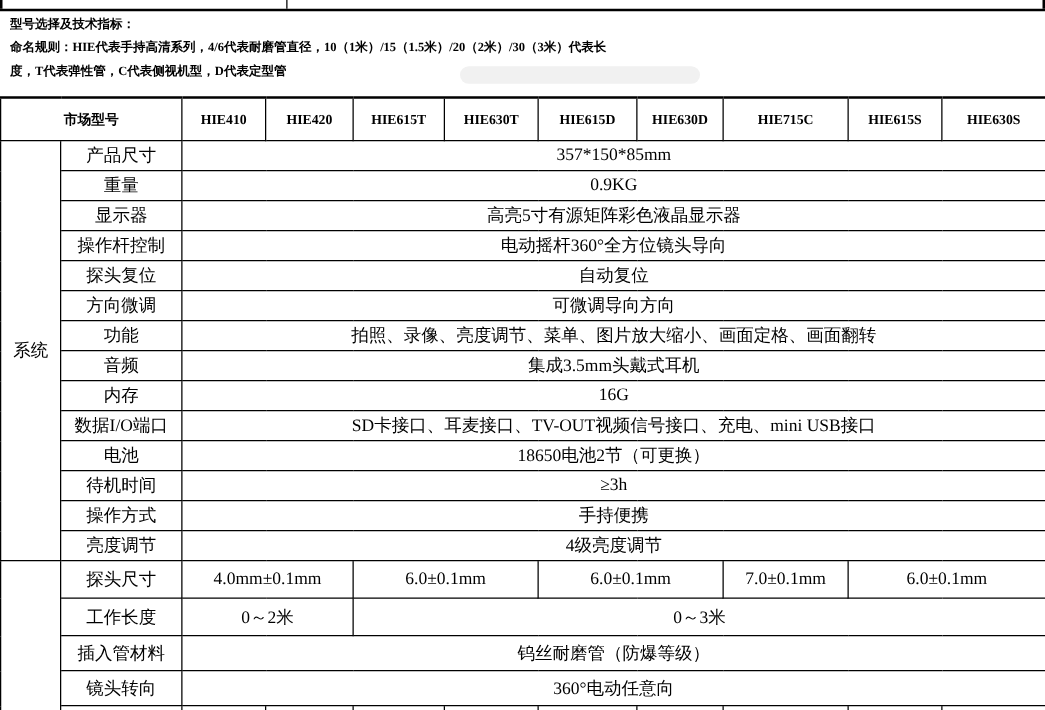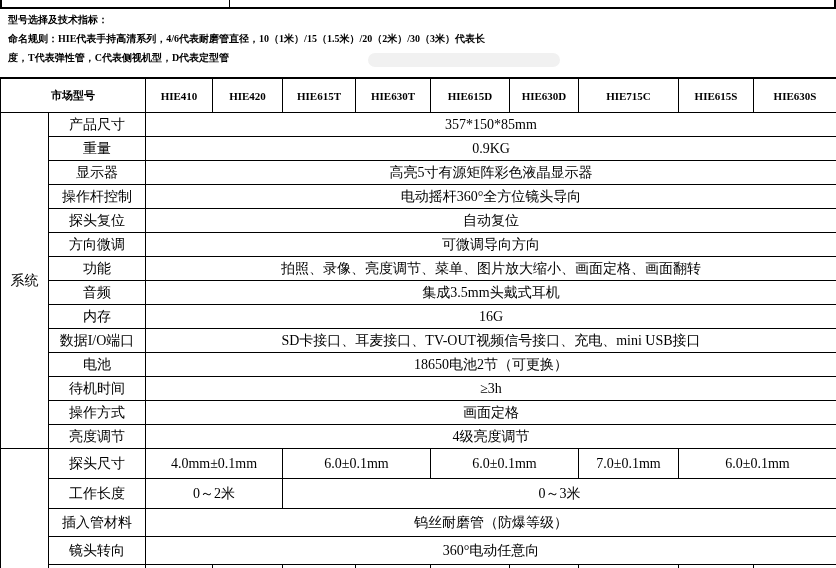--- a/index.html
+++ b/index.html
@@ -127,21 +127,21 @@
         <tr style="height: 24px;">
           <td class="param-cell">电池</td>
           <td colspan="9" class="value-cell">18650电池2节（可更换）</td>
         </tr>
         <tr style="height: 24px;">
           <td class="param-cell">待机时间</td>
           <td colspan="9" class="value-cell">≥3h</td>
         </tr>
         <tr style="height: 24px;">
           <td class="param-cell">操作方式</td>
-          <td colspan="9" class="value-cell">画面定格</td>
+          <td colspan="9" class="value-cell">手持便携</td>
         </tr>
         <tr style="height: 24px;">
           <td class="param-cell">亮度调节</td>
           <td colspan="9" class="value-cell">4级亮度调节</td>
         </tr>
         <tr style="height: 30px;">
           <td rowspan="5" class="group-cell"></td>
           <td class="param-cell">探头尺寸</td>
           <td colspan="2" class="value-cell">4.0mm±0.1mm</td>
           <td colspan="2" class="value-cell">6.0±0.1mm</td>

